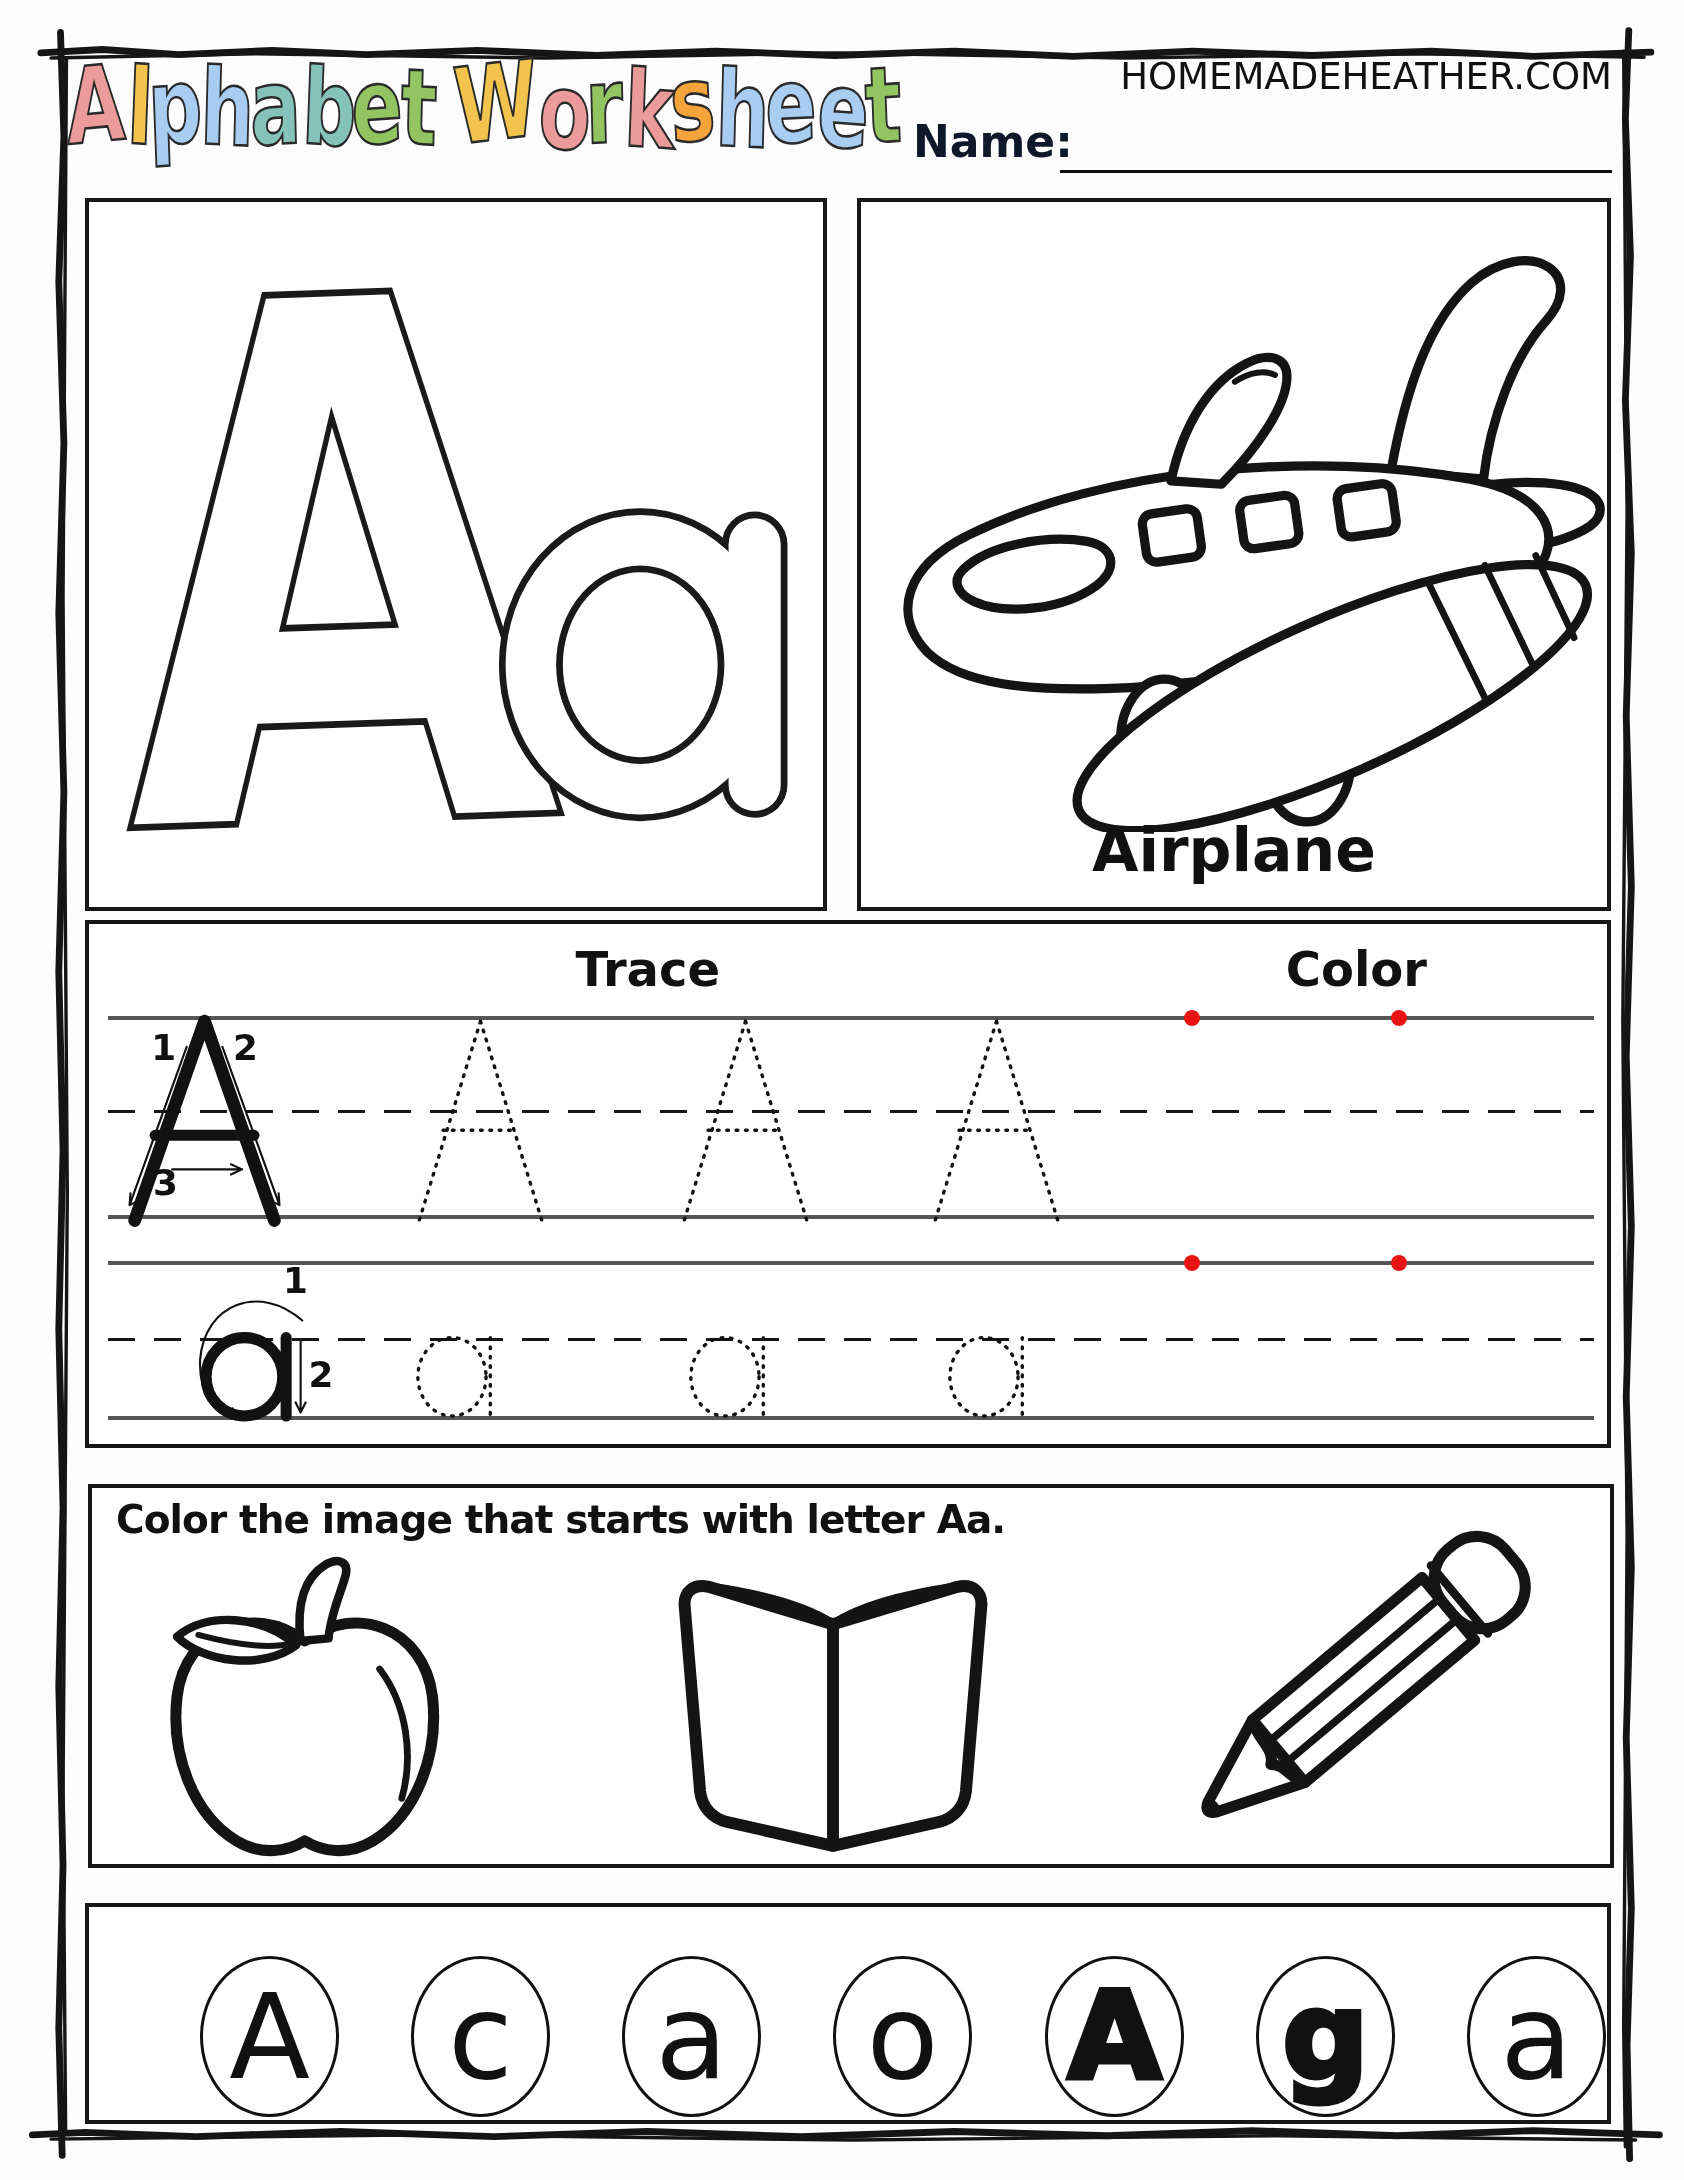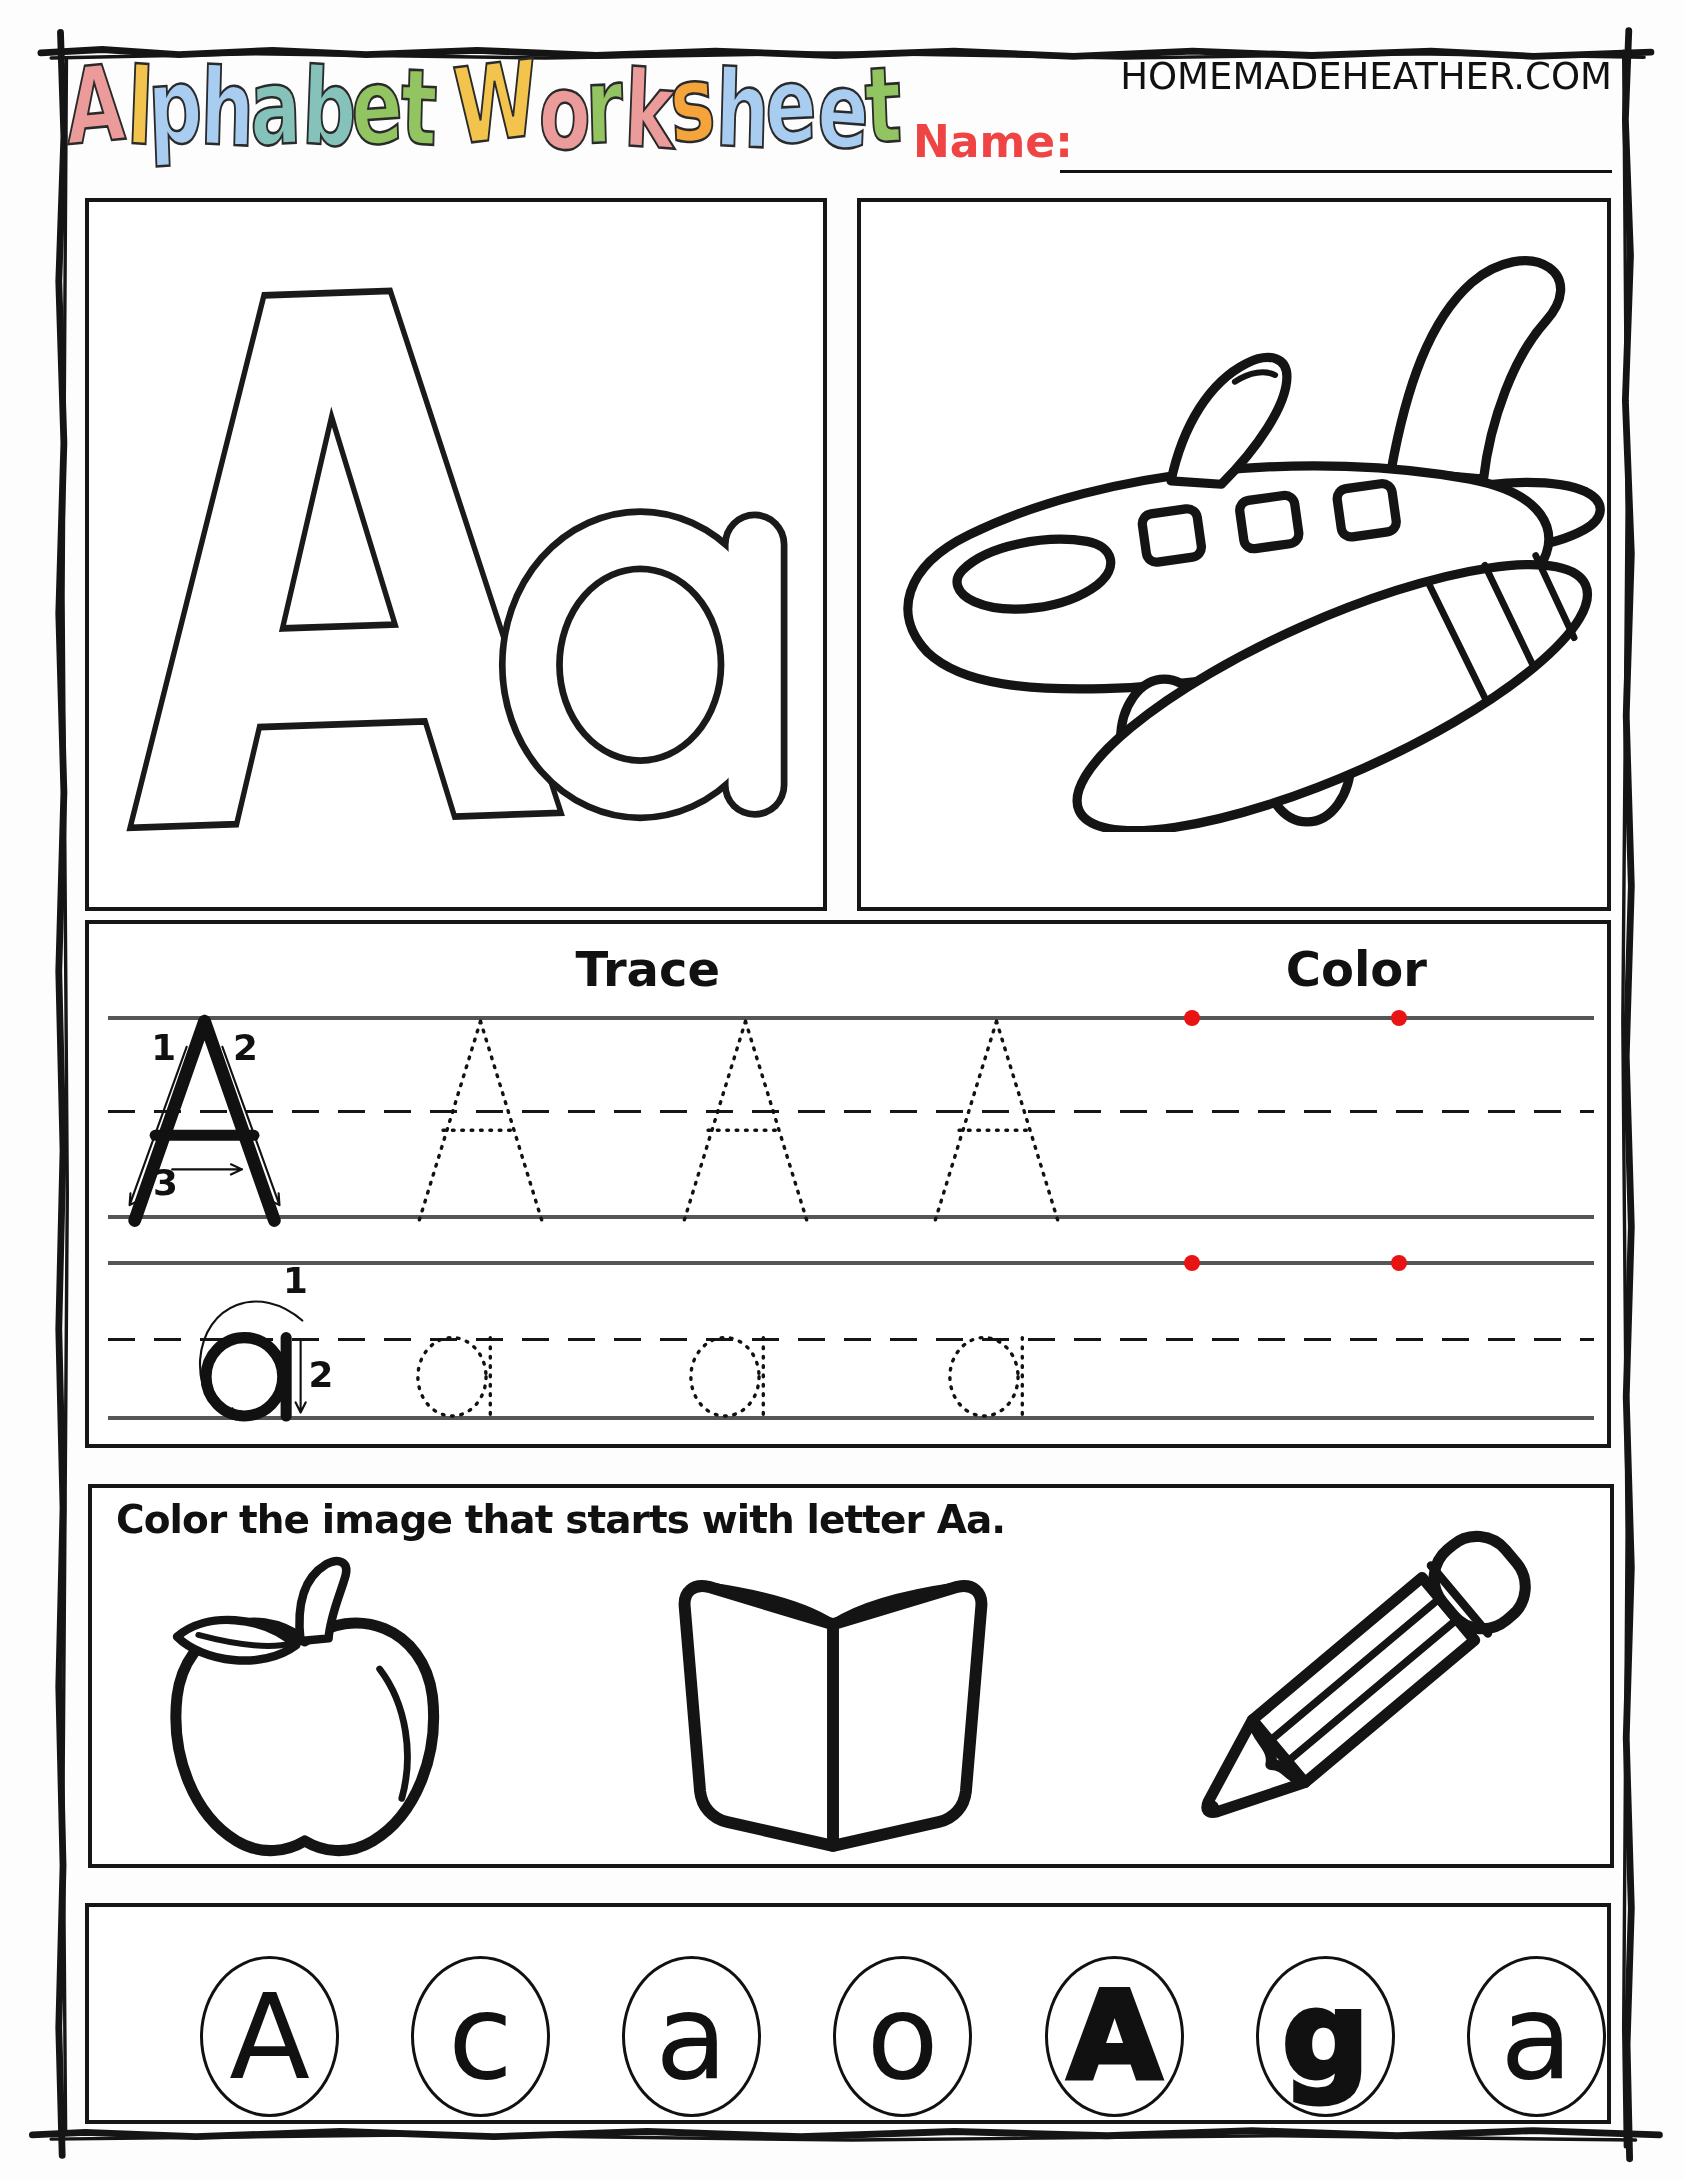--- a/index.html
+++ b/index.html
@@ -7,21 +7,21 @@
         font-family:"DejaVu Sans","Liberation Sans",sans-serif;color:#161616;}
   .abs{position:absolute;}
   .box{position:absolute;background:#ffffff;border:4.3px solid #161616;}
   .gline{position:absolute;height:4.3px;background:#565656;left:19px;width:1486px;}
   .dashline{position:absolute;height:3.4px;left:19px;width:1486px;
             background:repeating-linear-gradient(90deg,#161616 0 27px,transparent 27px 46px);}
   .reddot{position:absolute;width:16px;height:16px;border-radius:50%;background:#e81313;}
   .trace-hdr{position:absolute;top:17px;width:239px;text-align:right;font-size:48px;font-weight:bold;color:#111;}
   .instr{position:absolute;left:24px;top:8.5px;font-size:39px;font-weight:bold;color:#111;letter-spacing:-0.9px;}
   .siteurl{position:absolute;top:55px;right:73px;font-size:37px;font-weight:normal;color:#111;letter-spacing:0px;}
-  .namelbl{position:absolute;left:913px;top:116px;font-size:44px;font-weight:bold;color:#ef4444;}
+  .namelbl{position:absolute;left:913px;top:116px;font-size:44px;font-weight:bold;color:#0f172a;}
   .nameline{position:absolute;left:1060px;top:126px;width:552px;height:44px;border-bottom:3.4px solid #111;background:transparent;}
   .caption{position:absolute;left:0;right:0;bottom:22px;text-align:center;font-size:60px;font-weight:bold;color:#111;}
   .circle{position:absolute;top:49px;width:133px;height:155px;border:3.4px solid #111;border-radius:50%;
           display:flex;align-items:center;justify-content:center;background:#fff;}
   .circle span{font-size:118px;line-height:1;color:#111;}
   .circle.heavy span{font-weight:bold;font-size:121px;-webkit-text-stroke:5.1px #111;}
   svg{display:block;}
   text.sn{font-size:42px;fill:#111;font-weight:bold;}
 </style>
 </head>
@@ -95,20 +95,21 @@
         <path d="M 368,332 C 382,266 414,214 458,192 C 486,178 506,186 506,208 C 506,242 470,294 428,336 Z"></path>
         <path d="M 444,214 C 462,202 480,200 492,206" fill="none" stroke-width="7"></path>
         <ellipse cx="360" cy="640" rx="52" ry="72"></ellipse>
         <ellipse cx="530" cy="666" rx="52" ry="72"></ellipse>
         <g transform="rotate(-24 560 590)">
           <ellipse cx="560" cy="590" rx="330" ry="92"></ellipse>
           <path d="M 720,510 L 726,668 M 790,520 L 794,656 M 850,534 L 852,642" fill="none" stroke-width="8"></path>
         </g>
       </g>
     </svg>
+    <div class="caption">Airplane</div>
   </div>
 
   <div class="box" style="left:85px;top:920px;width:1518px;height:520px;">
     <div class="trace-hdr" style="left:392px;">Trace</div>
     <div class="trace-hdr" style="left:1099px;">Color</div>
 
     <div class="gline" style="top:92px;"></div>
     <div class="dashline" style="top:186px;"></div>
     <div class="gline" style="top:291px;"></div>
     <div class="gline" style="top:337px;"></div>

